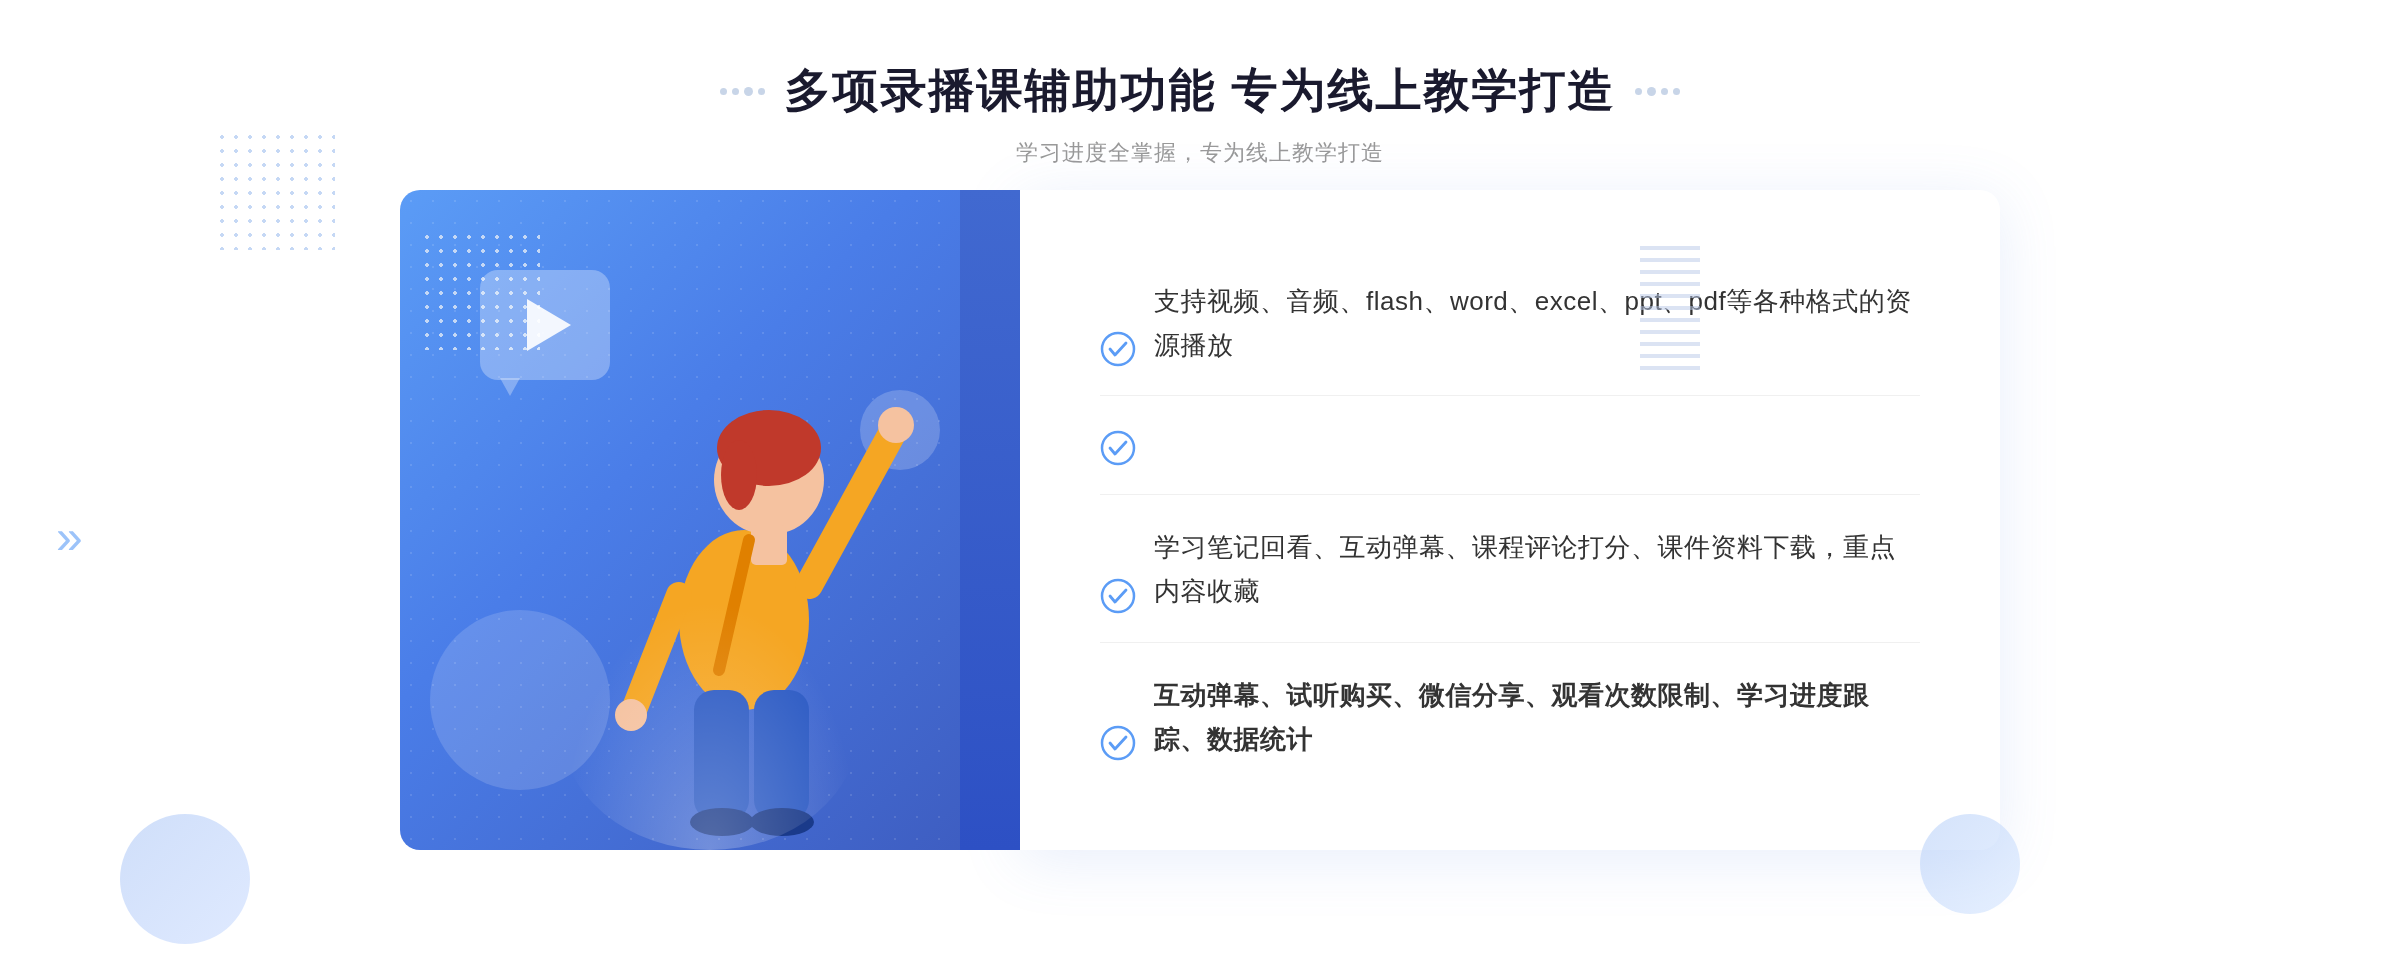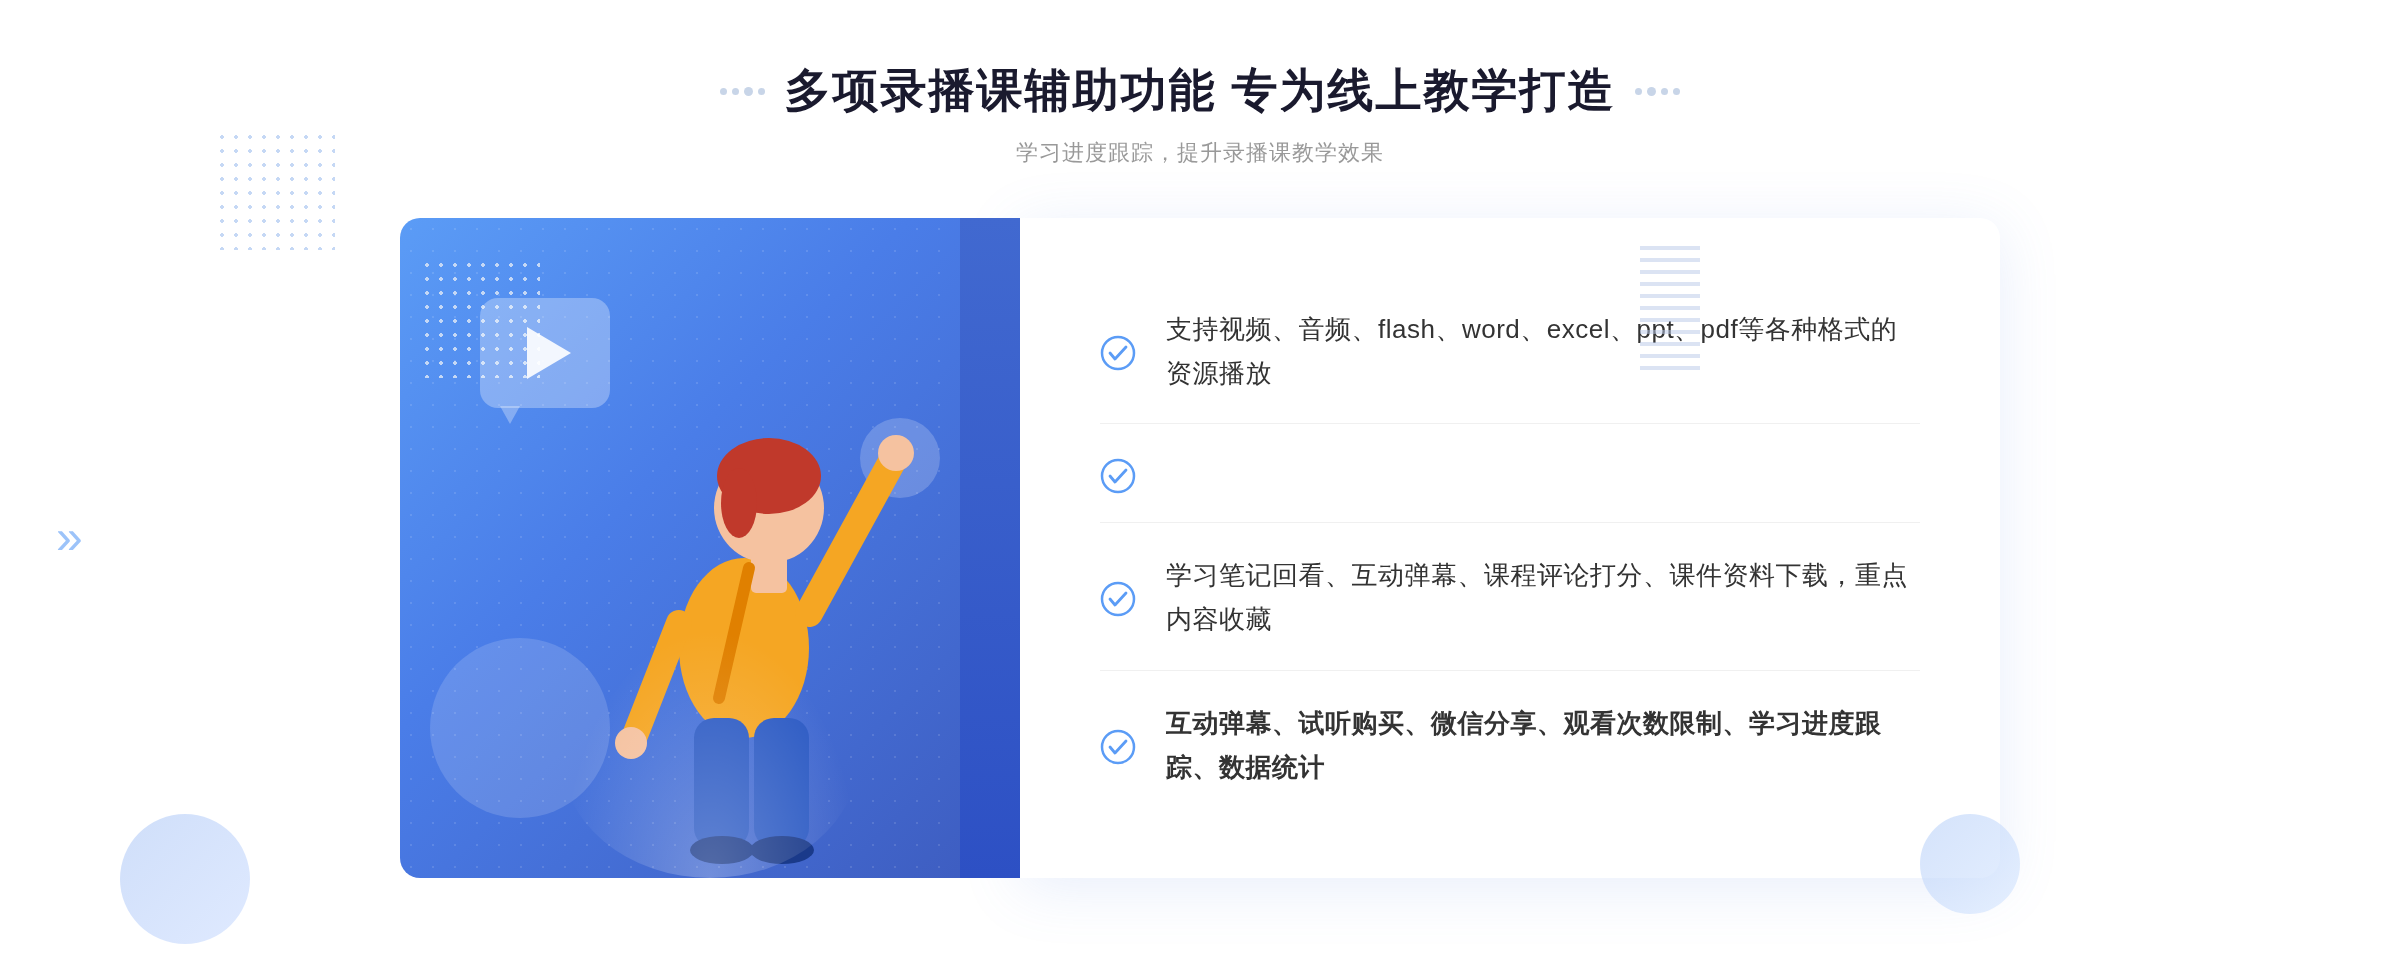--- a/index.html
+++ b/index.html
@@ -38,21 +38,21 @@
     }
 
     .dots-top-left {
       top: 130px;
       left: 215px;
     }
 
     
     .header-section {
       text-align: center;
-      margin-bottom: 50px;
+      margin-bottom: 22px;
       position: relative;
     }
 
     .title-row {
       display: flex;
       align-items: center;
       justify-content: center;
       gap: 20px;
     }
 
@@ -197,22 +197,22 @@
       box-shadow: 0 10px 60px rgba(100, 140, 230, 0.15);
       padding: 60px 80px;
       display: flex;
       flex-direction: column;
       justify-content: space-around;
       gap: 0;
     }
 
     .feature-item {
       display: flex;
-      align-items: center;
-      gap: 30px;
+      align-items: flex-end;
+      gap: 18px;
       padding: 28px 0;
       border-bottom: 1px solid #f0f0f0;
     }
 
     .feature-item:last-child {
       border-bottom: none;
       font-weight: bold;
     }
 
     .check-icon {
@@ -333,21 +333,21 @@
         <span class="dot"></span>
       </div>
       <h1 class="page-title">多项录播课辅助功能 专为线上教学打造</h1>
       <div class="title-dots-right">
         <span class="dot"></span>
         <span class="dot big"></span>
         <span class="dot"></span>
         <span class="dot"></span>
       </div>
     </div>
-    <p class="page-subtitle">学习进度跟踪，提升录播课教学效果</p>
+    <p class="page-subtitle">学习进度全掌握，专为线上教学打造</p>
   </div>
 
   <div class="deco-chevron-left-outside">»</div>
 
   <div class="main-content">
 
     <div class="illustration-panel">
 
       <div class="dots-pattern" style="top:40px; left:20px;"></div>
 

